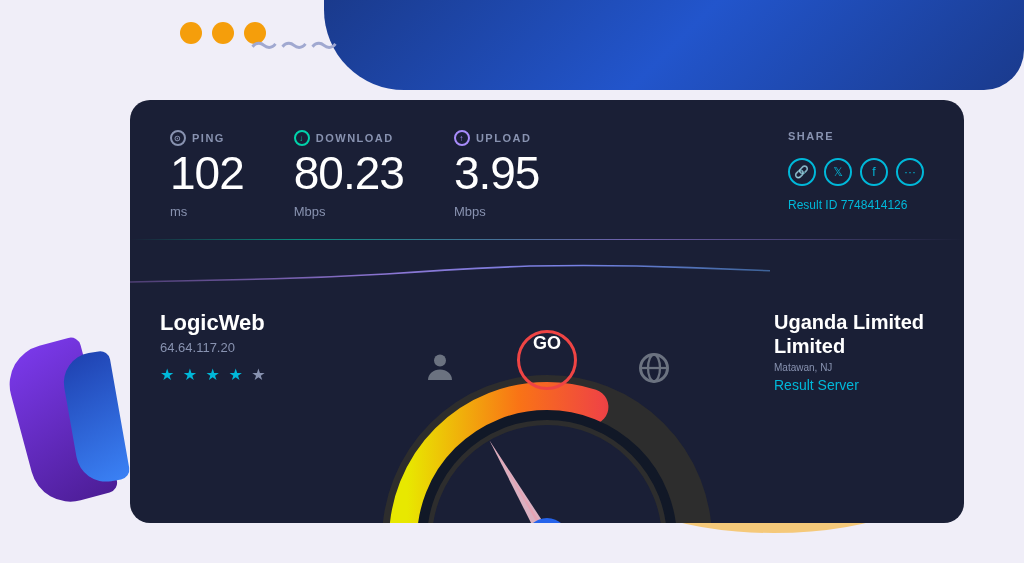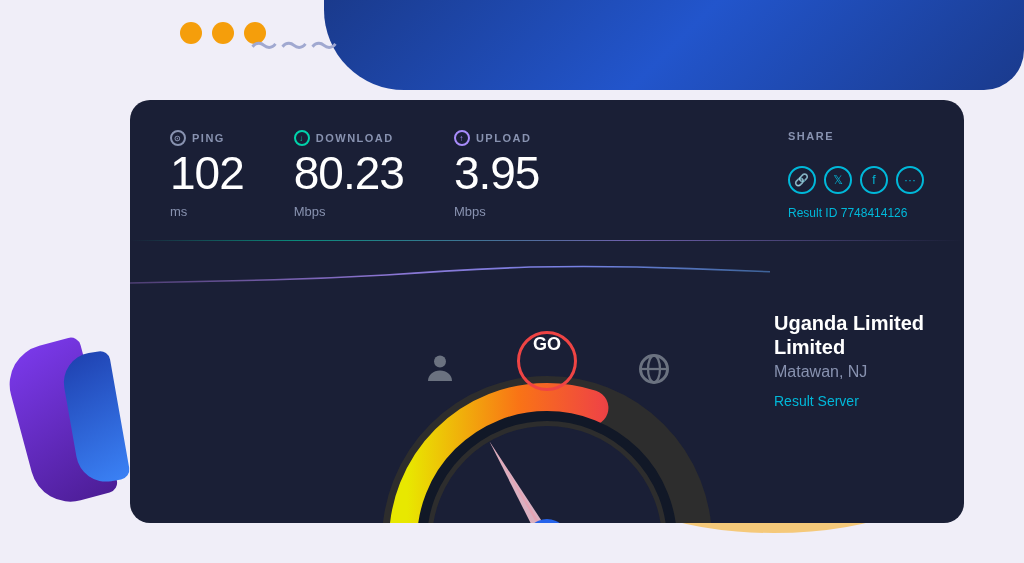--- a/index.html
+++ b/index.html
@@ -147,21 +147,21 @@
     
     .share-block {
       margin-left: auto;
     }
     .share-label {
       font-size: 11px;
       font-weight: 700;
       letter-spacing: 1.5px;
       color: #8892b0;
       text-transform: uppercase;
-      margin-bottom: 24px;
+      margin-bottom: 16px;
     }
     .share-icons {
       display: flex;
       gap: 8px;
       margin-bottom: 12px;
     }
     .share-icon-btn {
       width: 28px;
       height: 28px;
       border-radius: 50%;
@@ -250,23 +250,23 @@
       text-align: left;
     }
     .host-name {
       font-size: 20px;
       font-weight: 600;
       color: #ffffff;
       margin-bottom: 4px;
       line-height: 1.2;
     }
     .host-location {
-      font-size: 16px;
-      color: #8892b0;
-      margin-bottom: 12px;
+      font-size: 10px;
+      color: #8892b0;
+      margin-bottom: 4px;
     }
     .change-server {
       font-size: 14px;
       color: #00b8d9;
       cursor: pointer;
       font-weight: 500;
     }
 
     
     .gauge-container {
@@ -391,20 +391,31 @@
           <stop offset="70%" style="stop-color:#818cf8;stop-opacity:0.9"></stop>
           <stop offset="100%" style="stop-color:#60a5fa;stop-opacity:0.5"></stop>
         </linearGradient>
       </defs>
       <path d="M0,40 Q100,38 180,36 Q250,34 320,30 Q400,24 500,20 Q600,18 700,22 Q750,24 800,26" stroke="url(#lineGrad)" stroke-width="2" fill="none"></path>
     </svg>
   </div>
 
   <div class="bottom-section">
 
+    <div class="server-info-left">
+      <div class="server-name">LogicWeb</div>
+      <div class="server-ip">64.64.117.20</div>
+      <div class="star-rating">
+        <span>★</span>
+        <span>★</span>
+        <span>★</span>
+        <span>★</span>
+        <span class="star-half">★</span>
+      </div>
+    </div>
 
     <div class="gauge-container">
 
       <svg class="gauge-person-icon" viewBox="0 0 24 24" fill="#6b7280">
         <circle cx="12" cy="7" r="4"></circle>
         <path d="M4 20c0-4 3.6-7 8-7s8 3 8 7"></path>
       </svg>
 
       <svg class="gauge-globe-icon" viewBox="0 0 24 24" fill="#6b7280">
         <circle cx="12" cy="12" r="9" stroke="#6b7280" stroke-width="2" fill="none"></circle>

